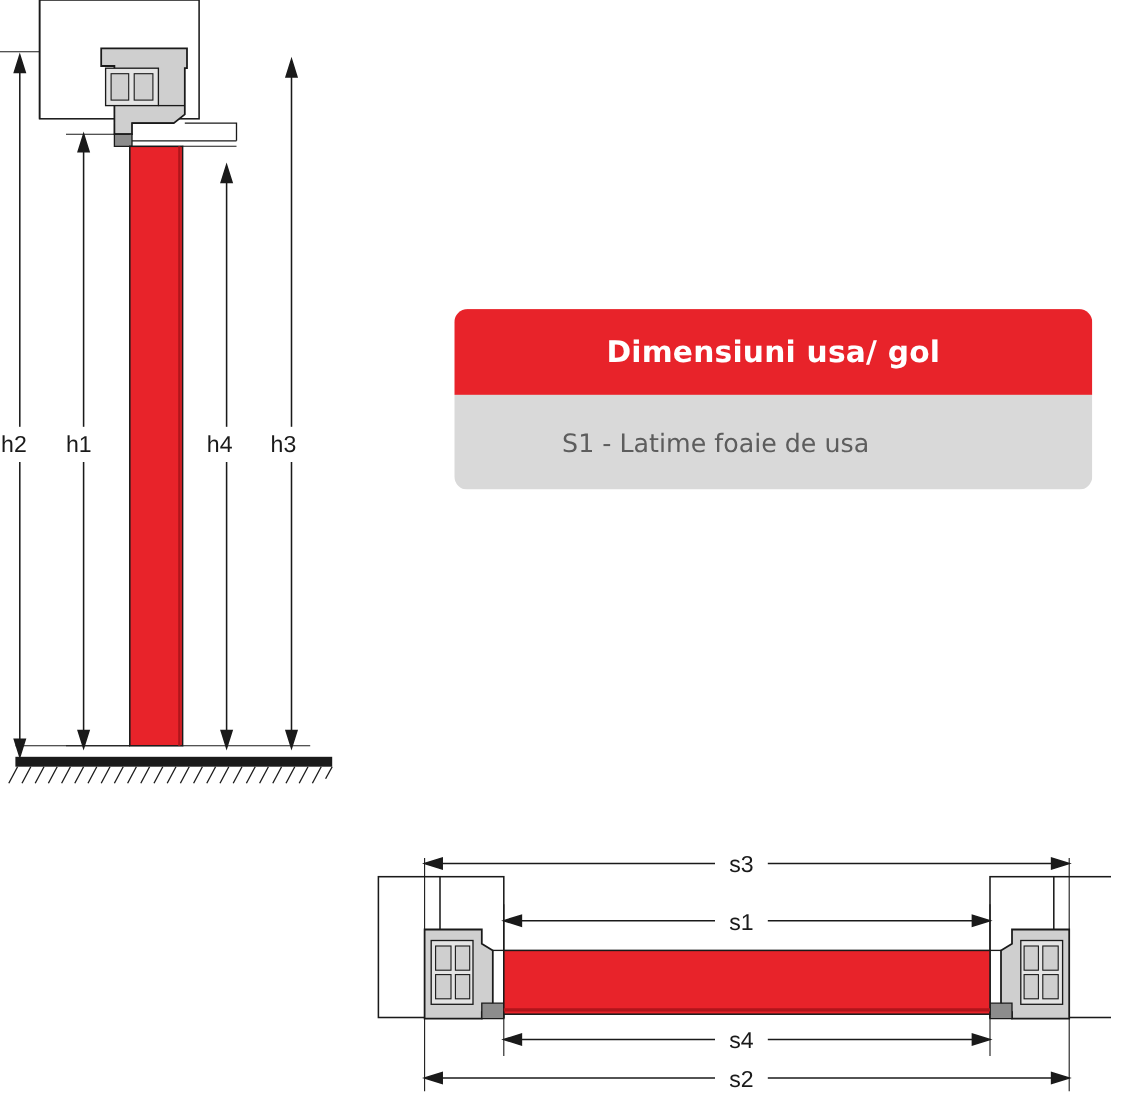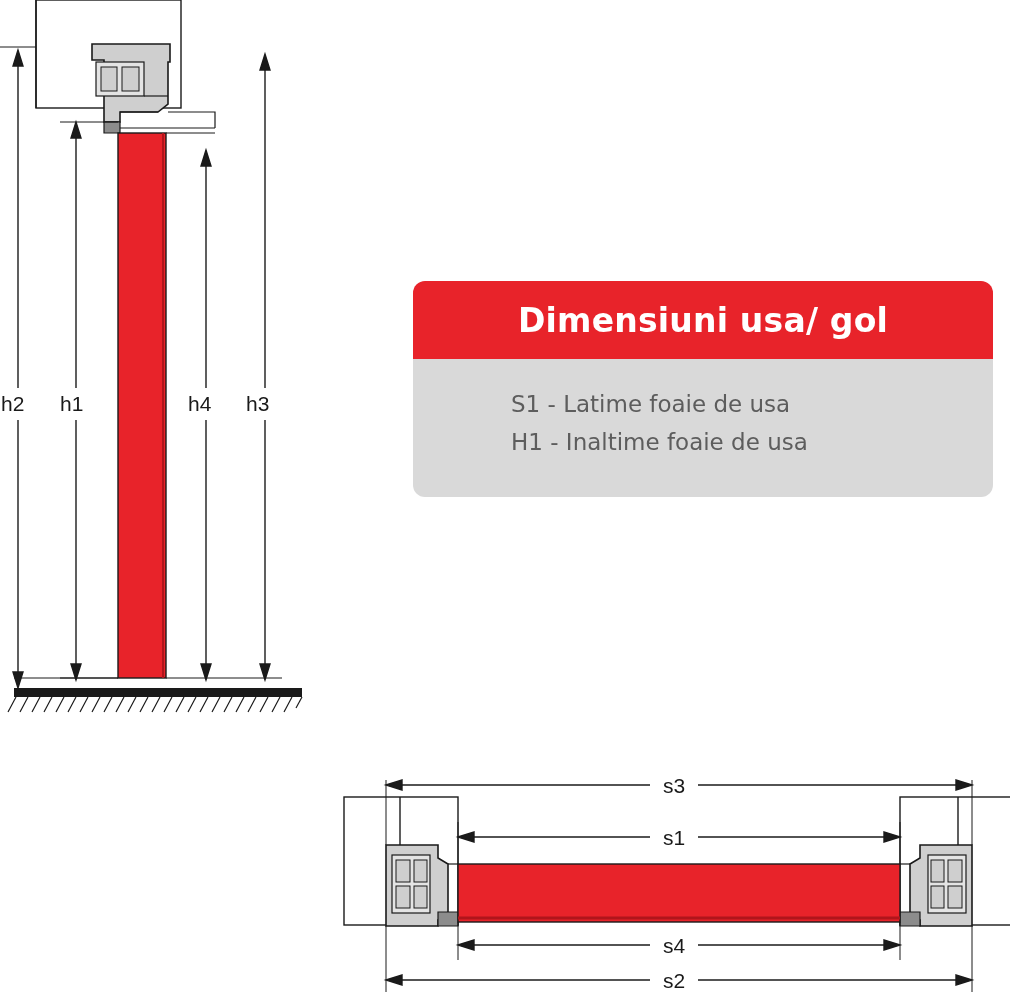--- a/index.html
+++ b/index.html
@@ -33,28 +33,28 @@
   }
   .info-card-header {
     background: #e8232a;
     height: 78px;
     display: flex;
     align-items: center;
     justify-content: center;
   }
   .info-card-header .title {
     color: #ffffff;
-    font-size: 33px;
+    font-size: 27px;
     font-weight: bold;
     letter-spacing: 0.2px;
     font-family: "DejaVu Sans", sans-serif;
   }
   .info-card-body {
     background: #d9d9d9;
-    padding: 26px 0 36px 0;
+    padding: 26px 0 22px 0;
   }
   .info-card-body ul {
     list-style: none;
     margin: 0;
     padding: 0 0 0 98px;
   }
   .info-card-body li {
     color: #5d5d5d;
     font-size: 23px;
     line-height: 38px;
@@ -170,21 +170,20 @@
     <text x="246" y="411" font-size="21">h3</text>
   </svg>
 
   <div class="info-card">
     <div class="info-card-header">
       <div class="title">Dimensiuni usa/ gol</div>
     </div>
     <div class="info-card-body">
       <ul>
         <li>S1 - Latime foaie de usa</li>
-        <li>H1 - Inaltime foaie de usa</li>
       </ul>
     </div>
   </div>
 
   <svg class="abs" style="left:330px;top:760px;" width="680" height="239">
 
     <g stroke="#1a1a1a" stroke-width="1.4" fill="none">
       <rect x="14" y="37" width="114" height="128"></rect>
       <rect x="570" y="37" width="114" height="128"></rect>
       <line x1="70" y1="37" x2="70" y2="85"></line>

